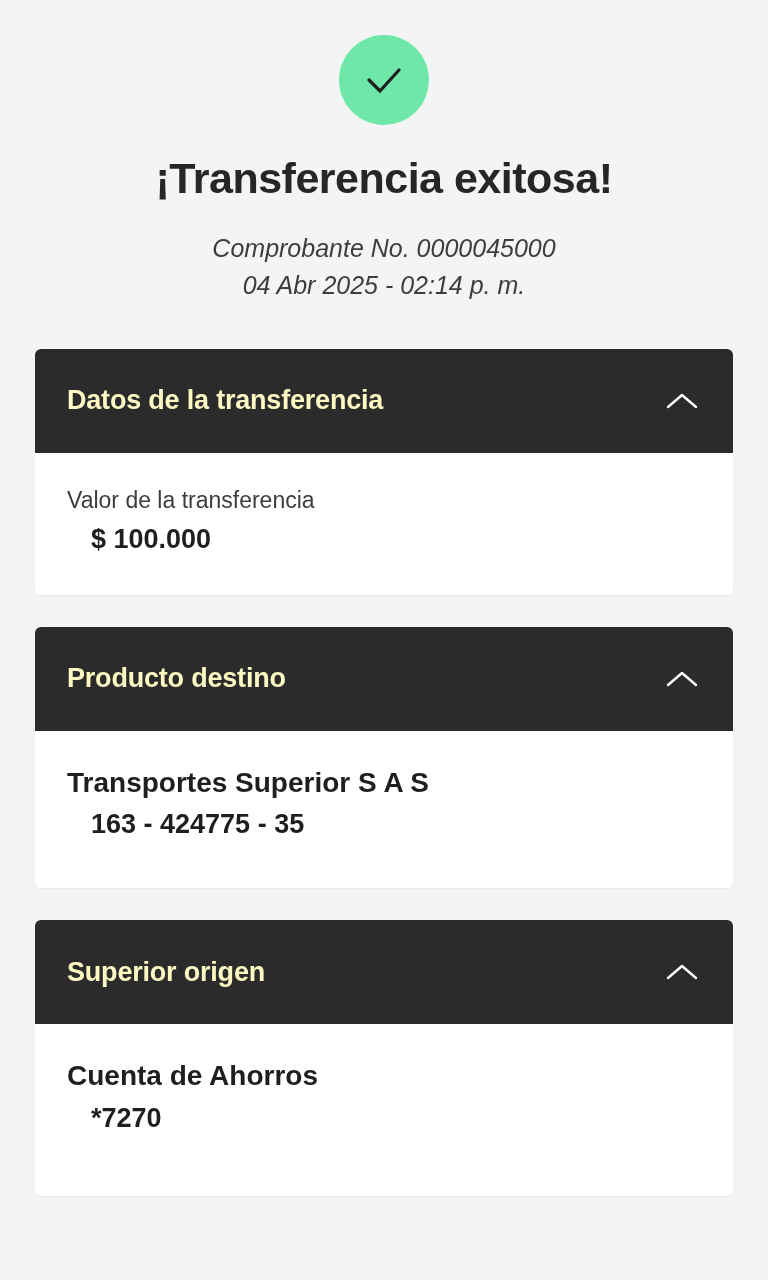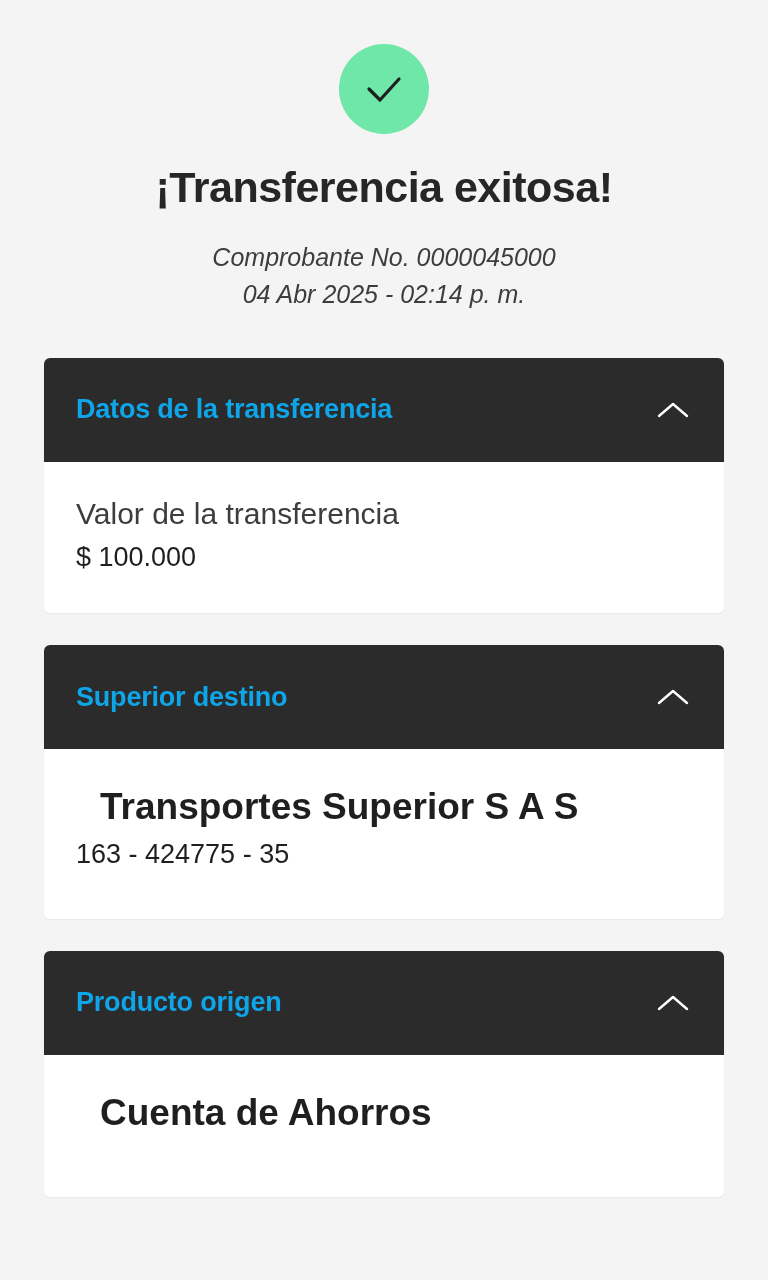--- a/index.html
+++ b/index.html
@@ -13,21 +13,21 @@
     font-family: "Liberation Sans", sans-serif;
     -webkit-font-smoothing: antialiased;
     overflow: hidden;
   }
 
   .screen {
     width: 768px;
     min-height: 1280px;
     background: #f4f4f4;
     box-sizing: border-box;
-    padding: 16px;
+    padding: 7px;
     position: relative;
   }
 
   
   .header {
     padding-top: 28px;
     text-align: center;
   }
 
   .check-circle {
@@ -76,21 +76,21 @@
   .card {
     margin-bottom: 32px;
     border-radius: 6px;
     overflow: hidden;
     background: #ffffff;
     box-shadow: 0 1px 2px rgba(0,0,0,0.06);
   }
 
   .card-header {
     background: #2b2b2b;
-    color: #0ea5e9;
+    color: #fef9c3;
     height: 104px;
     display: flex;
     align-items: center;
     justify-content: space-between;
     padding: 0 32px;
     box-sizing: border-box;
     cursor: pointer;
   }
 
   .card-header .card-title {
@@ -107,40 +107,40 @@
     align-items: center;
     justify-content: center;
   }
 
   .card-body {
     padding: 32px 32px 38px 32px;
     background: #ffffff;
   }
 
   .label-sm {
-    font-size: 30px;
+    font-size: 23px;
     color: #3d3d3d;
     font-weight: 400;
     line-height: 1.35;
   }
 
   .value-bold {
     font-size: 27px;
     color: #1f1f1f;
-    font-weight: normal;
+    font-weight: bold;
     margin-top: 6px;
     line-height: 1.3;
+    margin-left: 24px;
   }
 
   .name-bold {
-    font-size: 37px;
+    font-size: 28px;
     color: #1f1f1f;
     font-weight: bold;
     line-height: 1.3;
-    margin-left: 24px;
   }
 
   .card-body.destino { padding-top: 34px; padding-bottom: 46px; }
   .card-body.origen  { padding-top: 34px; padding-bottom: 60px; }
 
   .row-gap { margin-top: 6px; }
 </style>
 </head>
 <body>
 
@@ -174,41 +174,42 @@
         </span>
       </div>
       <div class="card-body">
         <div class="label-sm">Valor de la transferencia</div>
         <div class="value-bold">$ 100.000</div>
       </div>
     </section>
 
     <section class="card">
       <div class="card-header">
-        <span class="card-title">Superior destino</span>
+        <span class="card-title">Producto destino</span>
         <span class="chevron">
           <svg width="34" height="20" viewBox="0 0 34 20" aria-hidden="true">
             <polyline points="3,16 17,4 31,16" fill="none" stroke="#ffffff" stroke-width="2.4" stroke-linecap="round" stroke-linejoin="round"></polyline>
           </svg>
         </span>
       </div>
       <div class="card-body destino">
         <div class="name-bold">Transportes Superior S A S</div>
         <div class="value-bold">163 - 424775 - 35</div>
       </div>
     </section>
 
     <section class="card">
       <div class="card-header">
-        <span class="card-title">Producto origen</span>
+        <span class="card-title">Superior origen</span>
         <span class="chevron">
           <svg width="34" height="20" viewBox="0 0 34 20" aria-hidden="true">
             <polyline points="3,16 17,4 31,16" fill="none" stroke="#ffffff" stroke-width="2.4" stroke-linecap="round" stroke-linejoin="round"></polyline>
           </svg>
         </span>
       </div>
       <div class="card-body origen">
         <div class="name-bold">Cuenta de Ahorros</div>
+        <div class="value-bold">*7270</div>
       </div>
     </section>
 
   </div>
 </div>
 
 </body></html>

